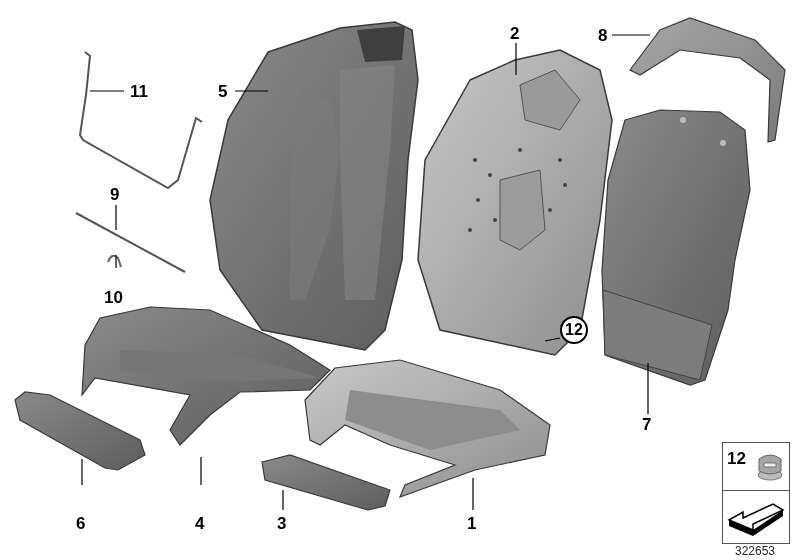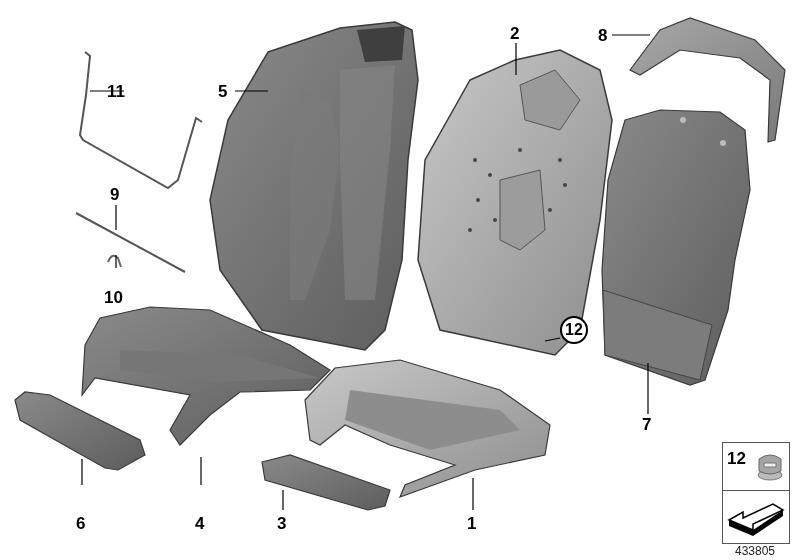--- a/index.html
+++ b/index.html
@@ -105,21 +105,21 @@
     <line x1="116" y1="255" x2="116" y2="268"></line>
     <line x1="545" y1="341" x2="560" y2="338"></line>
     <line x1="648" y1="363" x2="648" y2="414"></line>
     <line x1="82" y1="459" x2="82" y2="485"></line>
     <line x1="201" y1="457" x2="201" y2="485"></line>
     <line x1="283" y1="490" x2="283" y2="510"></line>
     <line x1="473" y1="478" x2="473" y2="510"></line>
   </g>
 </svg>
 
-<div class="callout" style="left:107px;top:83px;">11</div>
+<div class="callout" style="left:130px;top:83px;">11</div>
 <div class="callout" style="left:218px;top:83px;">5</div>
 <div class="callout" style="left:510px;top:25px;">2</div>
 <div class="callout" style="left:598px;top:27px;">8</div>
 <div class="callout" style="left:110px;top:186px;">9</div>
 <div class="callout" style="left:104px;top:289px;">10</div>
 <div class="callout-circle" style="left:560px;top:316px;">12</div>
 <div class="callout" style="left:642px;top:416px;">7</div>
 <div class="callout" style="left:76px;top:515px;">6</div>
 <div class="callout" style="left:195px;top:515px;">4</div>
 <div class="callout" style="left:277px;top:515px;">3</div>
@@ -133,13 +133,13 @@
       <path d="M4,10 Q15,2 26,10 L26,22 Q15,28 4,22 Z" fill="#a5a5a5" stroke="#666"></path>
       <path d="M9,14 L21,14 L21,18 L9,18 Z" fill="#eee" stroke="#777"></path>
     </svg>
   </div>
   <svg width="64" height="50" viewBox="0 0 64 50" style="position:absolute;left:2px;top:49px;">
     <path d="M4,28 L18,20 L18,26 L48,12 L58,18 L28,32 L28,38 Z" fill="#fff" stroke="#000" stroke-width="1.5"></path>
     <path d="M28,38 L58,18 L58,24 L28,44 Z" fill="#000"></path>
     <path d="M4,28 L28,38 L28,44 L4,34 Z" fill="#000"></path>
   </svg>
 </div>
-<div class="diagram-id">433805</div>
+<div class="diagram-id">322653</div>
 
 </body></html>

